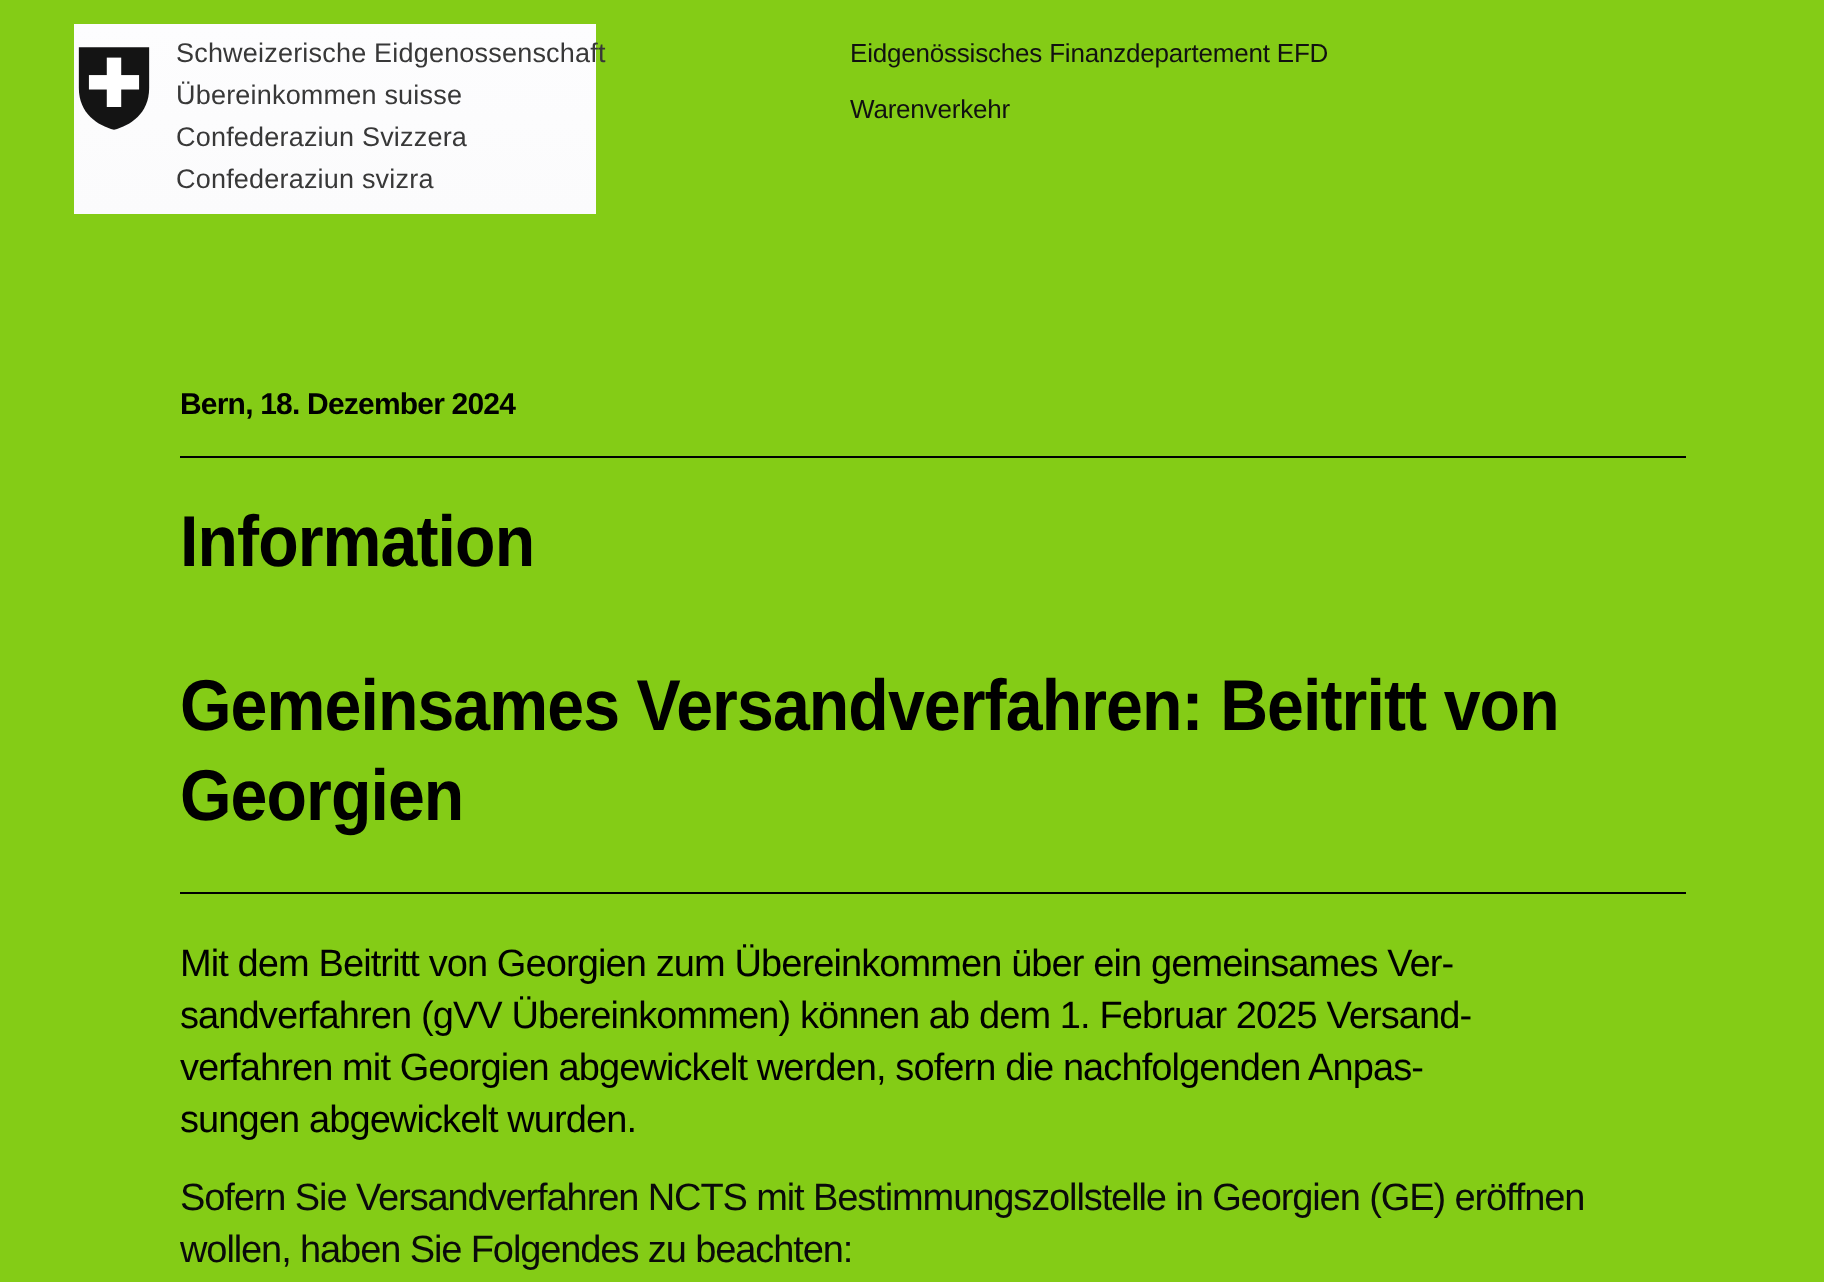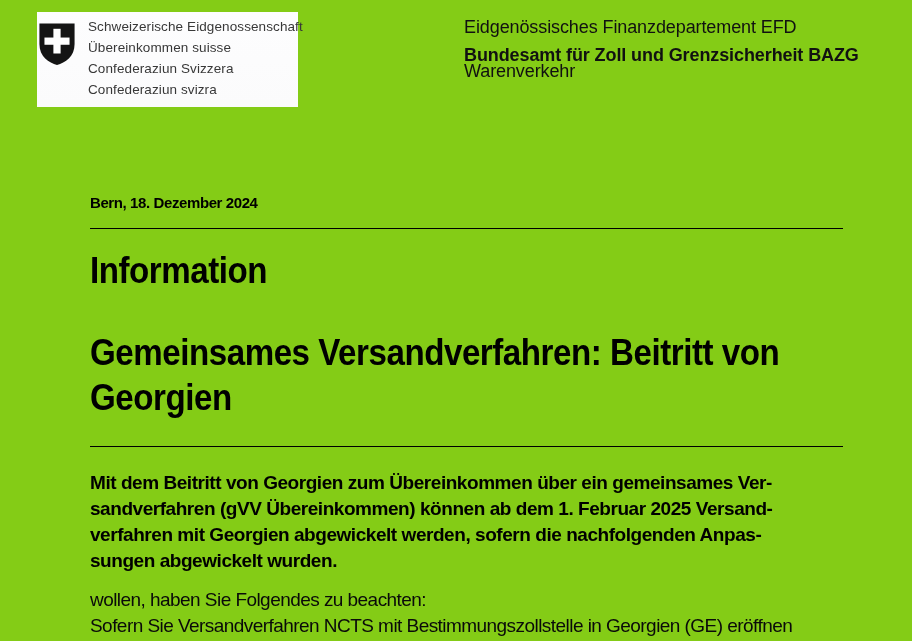--- a/index.html
+++ b/index.html
@@ -30,22 +30,22 @@
     position: absolute;
     left: 88px; top: 16px;
     font-size: 13.5px;
     line-height: 21px;
     letter-spacing: 0.1px;
     color: #383838;
     white-space: nowrap;
   }
   .dept-block {
     position: absolute;
-    left: 464px; top: 19px;
-    font-size: 18px;
+    left: 425px; top: 19px;
+    font-size: 13px;
     line-height: 16px;
     letter-spacing: -0.1px;
     color: #111111;
     white-space: nowrap;
   }
   .dept-line1 { margin-bottom: 12px; }
   .dept-line2 { font-weight: 700; }
 
   
   .dateline {
@@ -90,21 +90,21 @@
     white-space: nowrap;
     transform: scaleX(0.92);
     transform-origin: left top;
   }
 
   .lead-par {
     position: absolute;
     left: 90px; top: 470px;
     font-size: 19px;
     line-height: 26px;
-    font-weight: 700;
+    font-weight: 400;
     letter-spacing: -0.45px;
     color: #000000;
     white-space: nowrap;
   }
   .body-par {
     position: absolute;
     left: 90px; top: 587px;
     font-size: 19px;
     line-height: 26px;
     font-weight: 400;
@@ -128,21 +128,20 @@
 
   <div class="logo-text">
     <div>Schweizerische Eidgenossenschaft</div>
     <div>Übereinkommen suisse</div>
     <div>Confederaziun Svizzera</div>
     <div>Confederaziun svizra</div>
   </div>
 
   <div class="dept-block">
     <div class="dept-line1">Eidgenössisches Finanzdepartement EFD</div>
-    <div class="dept-line2">Bundesamt für Zoll und Grenzsicherheit BAZG</div>
     <div class="dept-line3">Warenverkehr</div>
   </div>
 
   <div class="dateline">Bern, 18. Dezember 2024</div>
 
   <div class="rule rule-1"></div>
 
   <div class="doc-title">Information</div>
 
   <div class="doc-subtitle">
@@ -153,17 +152,17 @@
   <div class="rule rule-2"></div>
 
   <div class="lead-par">
     <div>Mit dem Beitritt von Georgien zum Übereinkommen über ein gemeinsames Ver-</div>
     <div>sandverfahren (gVV Übereinkommen) können ab dem 1. Februar 2025 Versand-</div>
     <div>verfahren mit Georgien abgewickelt werden, sofern die nachfolgenden Anpas-</div>
     <div>sungen abgewickelt wurden.</div>
   </div>
 
   <div class="body-par">
+    <div>Sofern Sie Versandverfahren NCTS mit Bestimmungszollstelle in Georgien (GE) eröffnen</div>
     <div>wollen, haben Sie Folgendes zu beachten:</div>
-    <div>Sofern Sie Versandverfahren NCTS mit Bestimmungszollstelle in Georgien (GE) eröffnen</div>
   </div>
 
 </div>
 
 </body></html>

